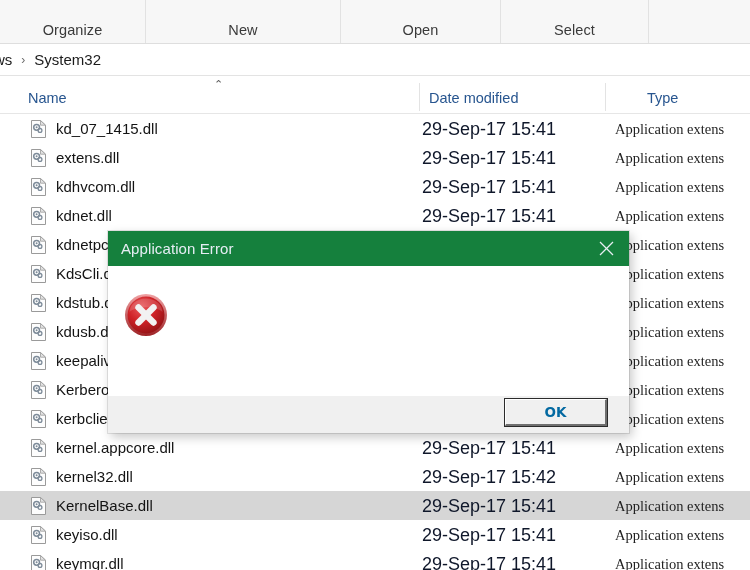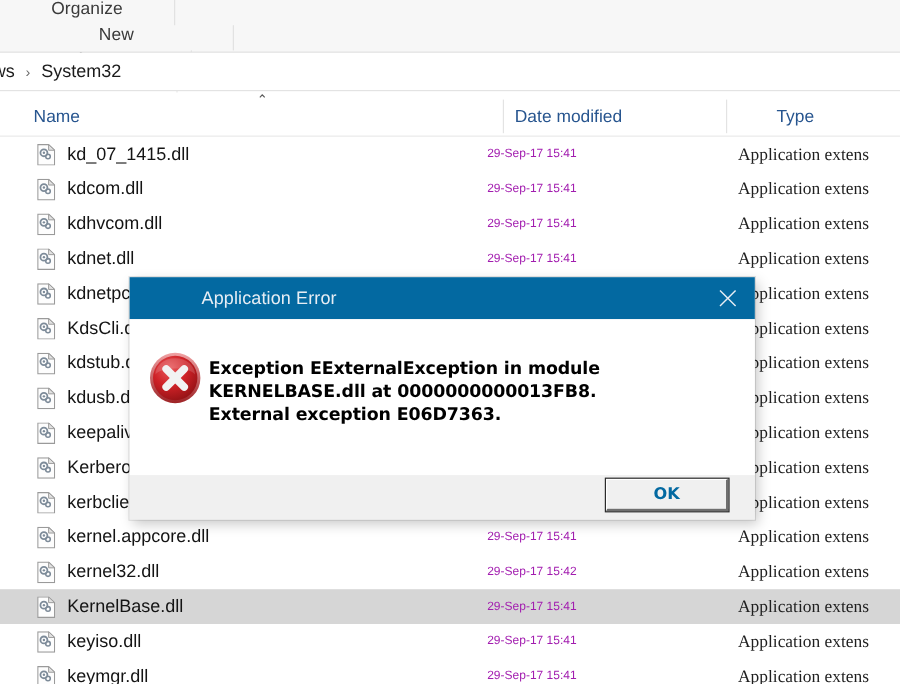--- a/index.html
+++ b/index.html
@@ -31,21 +31,20 @@
     width: 750px;
     height: 44px;
     background: #f7f7f7;
     border-bottom: 1px solid #dedede;
     box-sizing: border-box;
   }
   .ribbon-groups {
     display: flex;
     height: 43px;
     align-items: stretch;
-    flex-direction: column;
   }
   .ribbon-group {
     position: relative;
     display: flex;
     flex-direction: column;
     justify-content: flex-end;
     align-items: center;
     box-sizing: border-box;
     border-right: 1px solid #e2e2e2;
     padding-bottom: 5px;
@@ -168,23 +167,23 @@
   .file-name {
     position: absolute;
     left: 56px;
     font-size: 15px;
     color: #141414;
     line-height: 18px;
     white-space: nowrap;
   }
   .file-date {
     position: absolute;
-    left: 406px;
-    font-size: 10px;
-    color: #a21caf;
+    left: 422px;
+    font-size: 18px;
+    color: #0f172a;
     line-height: 18px;
     white-space: nowrap;
   }
   .file-type {
     position: absolute;
     left: 615px;
     font-size: 14.5px;
     color: #1f1f1f;
     line-height: 18px;
     white-space: nowrap;
@@ -198,24 +197,23 @@
     top: 231px;
     width: 521px;
     height: 202px;
     background: #f0f0f0;
     box-shadow: 0 0 0 1px rgba(0,0,0,0.10), 3px 4px 10px rgba(0,0,0,0.22);
     box-sizing: border-box;
   }
   .dialog-titlebar {
     position: relative;
     height: 35px;
-    background: #0369a1;
+    background: #15803d;
     display: flex;
     align-items: center;
-    padding-left: 47px;
   }
   .dialog-title {
     margin-left: 13px;
     font-size: 15px;
     color: #e6edf4;
     line-height: 18px;
     letter-spacing: 0.1px;
   }
   .dialog-close {
     position: absolute;
@@ -361,21 +359,21 @@
       <div class="filerow">
         <div class="file-icon">
           <svg width="15" height="18" viewBox="0 0 15 18" aria-hidden="true">
             <path d="M0.5 0.5 H9.5 L14.5 5.2 V17.5 H0.5 Z" fill="#fdfdfd" stroke="#9a9a9a" stroke-width="1"></path>
             <path d="M9.5 0.5 L14.5 5.2 H9.5 Z" fill="#e2e2e2" stroke="#9a9a9a" stroke-width="0.8"></path>
             <circle cx="5.6" cy="7.3" r="2.9" fill="none" stroke="#7d8b99" stroke-width="1.5"></circle>
             <circle cx="5.6" cy="7.3" r="1" fill="#7d8b99"></circle>
             <circle cx="9.0" cy="10.4" r="1.9" fill="none" stroke="#7d8b99" stroke-width="1.3"></circle>
           </svg>
         </div>
-        <div class="file-name">kdcom.dll</div>
+        <div class="file-name">extens.dll</div>
         <div class="file-date">29-Sep-17 15:41</div>
         <div class="file-type">Application extens</div>
       </div>
       <div class="filerow">
         <div class="file-icon">
           <svg width="15" height="18" viewBox="0 0 15 18" aria-hidden="true">
             <path d="M0.5 0.5 H9.5 L14.5 5.2 V17.5 H0.5 Z" fill="#fdfdfd" stroke="#9a9a9a" stroke-width="1"></path>
             <path d="M9.5 0.5 L14.5 5.2 H9.5 Z" fill="#e2e2e2" stroke="#9a9a9a" stroke-width="0.8"></path>
             <circle cx="5.6" cy="7.3" r="2.9" fill="none" stroke="#7d8b99" stroke-width="1.5"></circle>
             <circle cx="5.6" cy="7.3" r="1" fill="#7d8b99"></circle>
@@ -598,22 +596,20 @@
           </defs>
           <circle cx="23" cy="23" r="21" fill="url(#errRing)"></circle>
           <circle cx="23" cy="23" r="18.5" fill="url(#errGrad)"></circle>
           <path d="M23 6.5 C13 6.5 6.5 13 6.5 20 C12 13.5 34 13.5 39.5 20 C39.5 13 33 6.5 23 6.5 Z" fill="#ffffff" opacity="0.16"></path>
           <g stroke="#f2f2f2" stroke-width="6.4" stroke-linecap="round">
             <line x1="15.5" y1="15.5" x2="30.5" y2="30.5"></line>
             <line x1="30.5" y1="15.5" x2="15.5" y2="30.5"></line>
           </g>
         </svg>
       </div>
-      <div class="dialog-message">Exception EExternalException in module KERNELBASE.dll at 0000000000013FB8.
-External exception E06D7363.</div>
     </div>
 
     <div class="dialog-footer">
       <div class="dialog-ok">OK</div>
     </div>
 
   </div>
 
 </div>
 

